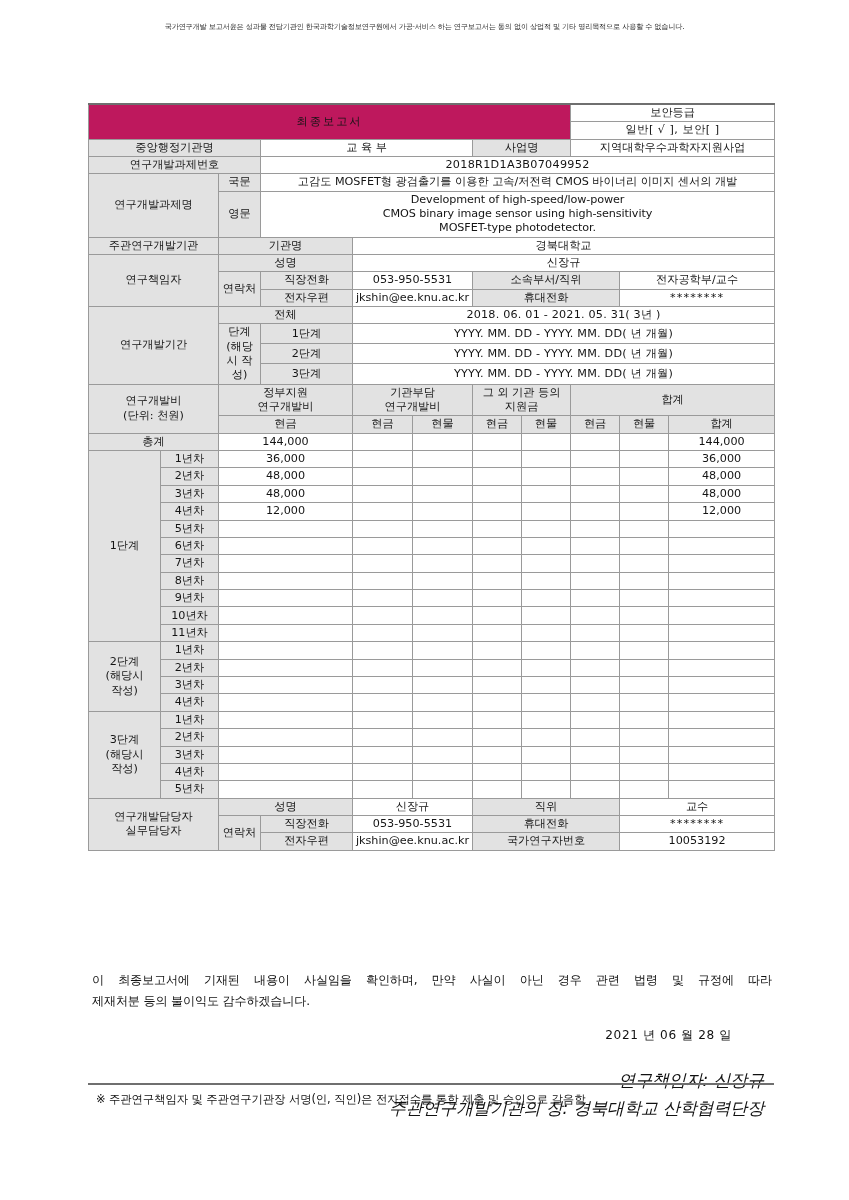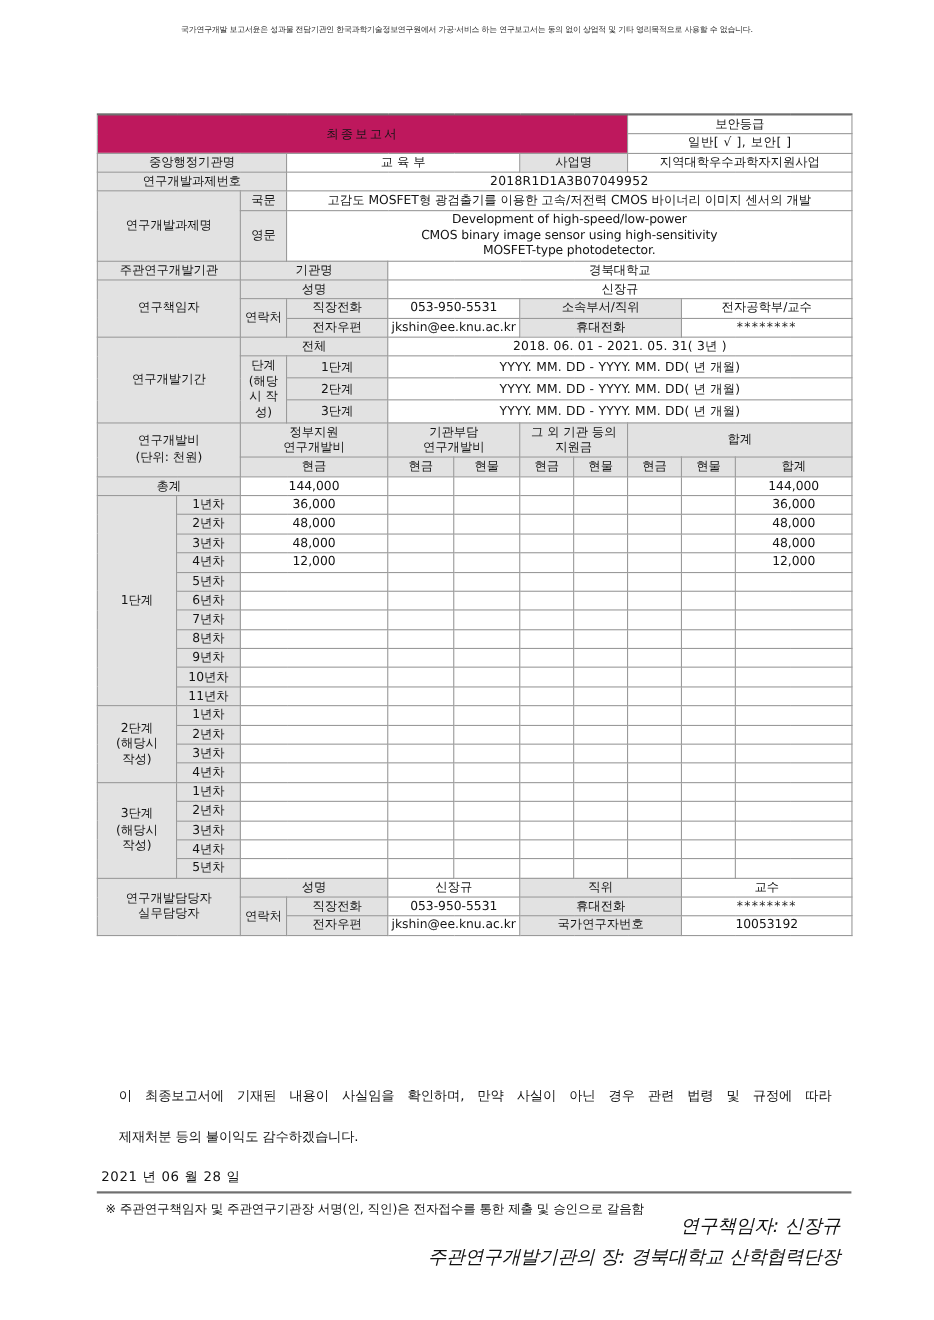--- a/index.html
+++ b/index.html
@@ -101,25 +101,26 @@
   .decl {
     position: absolute;
     left: 92px;
     top: 970px;
     width: 680px;
     font-size: 12.1px;
     line-height: 1.72;
     letter-spacing: -0.15px;
     color: #111;
   }
-  .decl p { margin: 16px; }
+  .decl p { margin: 0; }
   .decl .line1 { text-align: justify; text-align-last: justify; }
   .decl .line2 { text-align: left; }
   .date-line {
     margin-top: 13px;
+    text-align: right;
     padding-right: 40px;
     font-size: 12.1px;
     letter-spacing: 0.6px;
   }
   .sign-block {
     margin-top: 22px;
     text-align: right;
     padding-right: 8px;
     font-size: 17px;
     line-height: 1.62;

